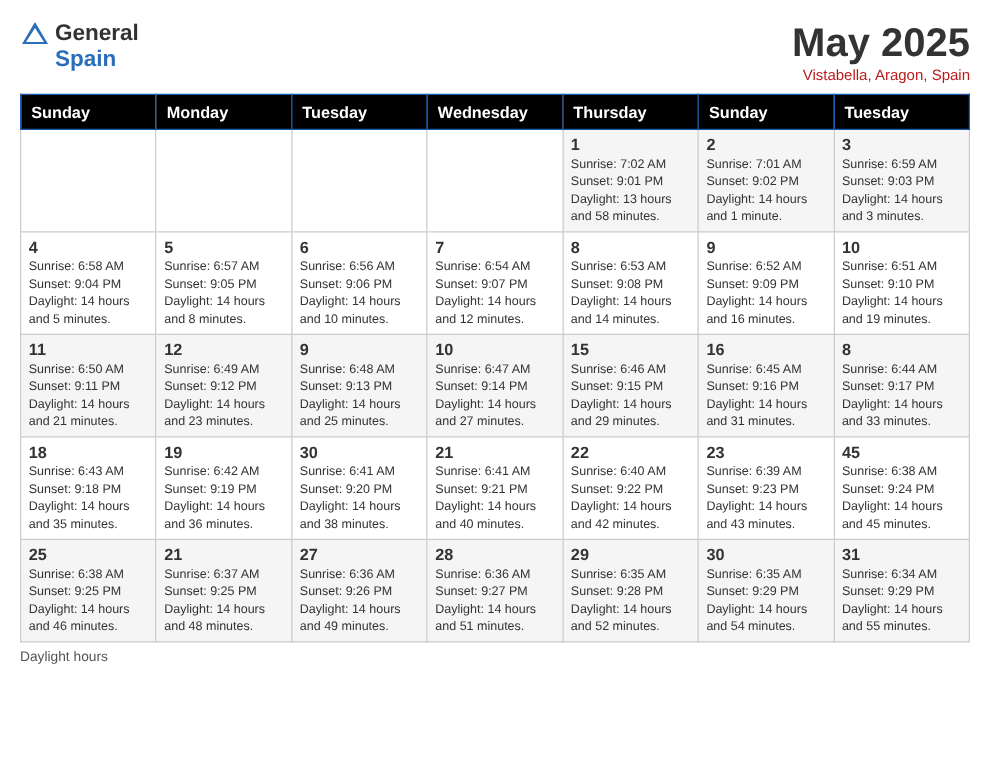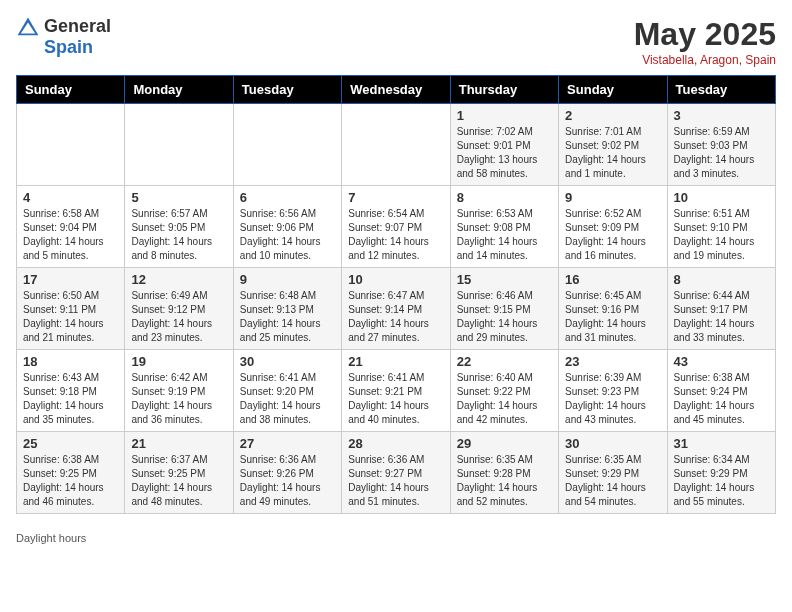--- a/index.html
+++ b/index.html
@@ -164,21 +164,21 @@
           <span class="day-number">9</span>
           <div class="day-info">Sunrise: 6:52 AM<br>Sunset: 9:09 PM<br>Daylight: 14 hours and 16 minutes.</div>
         </td>
         <td>
           <span class="day-number">10</span>
           <div class="day-info">Sunrise: 6:51 AM<br>Sunset: 9:10 PM<br>Daylight: 14 hours and 19 minutes.</div>
         </td>
       </tr>
       <tr>
         <td>
-          <span class="day-number">17</span>
+          <span class="day-number">11</span>
           <div class="day-info">Sunrise: 6:50 AM<br>Sunset: 9:11 PM<br>Daylight: 14 hours and 21 minutes.</div>
         </td>
         <td>
           <span class="day-number">12</span>
           <div class="day-info">Sunrise: 6:49 AM<br>Sunset: 9:12 PM<br>Daylight: 14 hours and 23 minutes.</div>
         </td>
         <td>
           <span class="day-number">9</span>
           <div class="day-info">Sunrise: 6:48 AM<br>Sunset: 9:13 PM<br>Daylight: 14 hours and 25 minutes.</div>
         </td>
@@ -218,21 +218,21 @@
         </td>
         <td>
           <span class="day-number">22</span>
           <div class="day-info">Sunrise: 6:40 AM<br>Sunset: 9:22 PM<br>Daylight: 14 hours and 42 minutes.</div>
         </td>
         <td>
           <span class="day-number">23</span>
           <div class="day-info">Sunrise: 6:39 AM<br>Sunset: 9:23 PM<br>Daylight: 14 hours and 43 minutes.</div>
         </td>
         <td>
-          <span class="day-number">43</span>
+          <span class="day-number">45</span>
           <div class="day-info">Sunrise: 6:38 AM<br>Sunset: 9:24 PM<br>Daylight: 14 hours and 45 minutes.</div>
         </td>
       </tr>
       <tr>
         <td>
           <span class="day-number">25</span>
           <div class="day-info">Sunrise: 6:38 AM<br>Sunset: 9:25 PM<br>Daylight: 14 hours and 46 minutes.</div>
         </td>
         <td>
           <span class="day-number">21</span>
@@ -255,13 +255,13 @@
           <div class="day-info">Sunrise: 6:35 AM<br>Sunset: 9:29 PM<br>Daylight: 14 hours and 54 minutes.</div>
         </td>
         <td>
           <span class="day-number">31</span>
           <div class="day-info">Sunrise: 6:34 AM<br>Sunset: 9:29 PM<br>Daylight: 14 hours and 55 minutes.</div>
         </td>
       </tr>
     </tbody>
 </table>
 
-<div style="margin-top:18px; font-size:11px; color:#555;">Daylight hours</div>
+<div style="margin-top:6px; font-size:11px; color:#555;">Daylight hours</div>
 
 </body></html>

